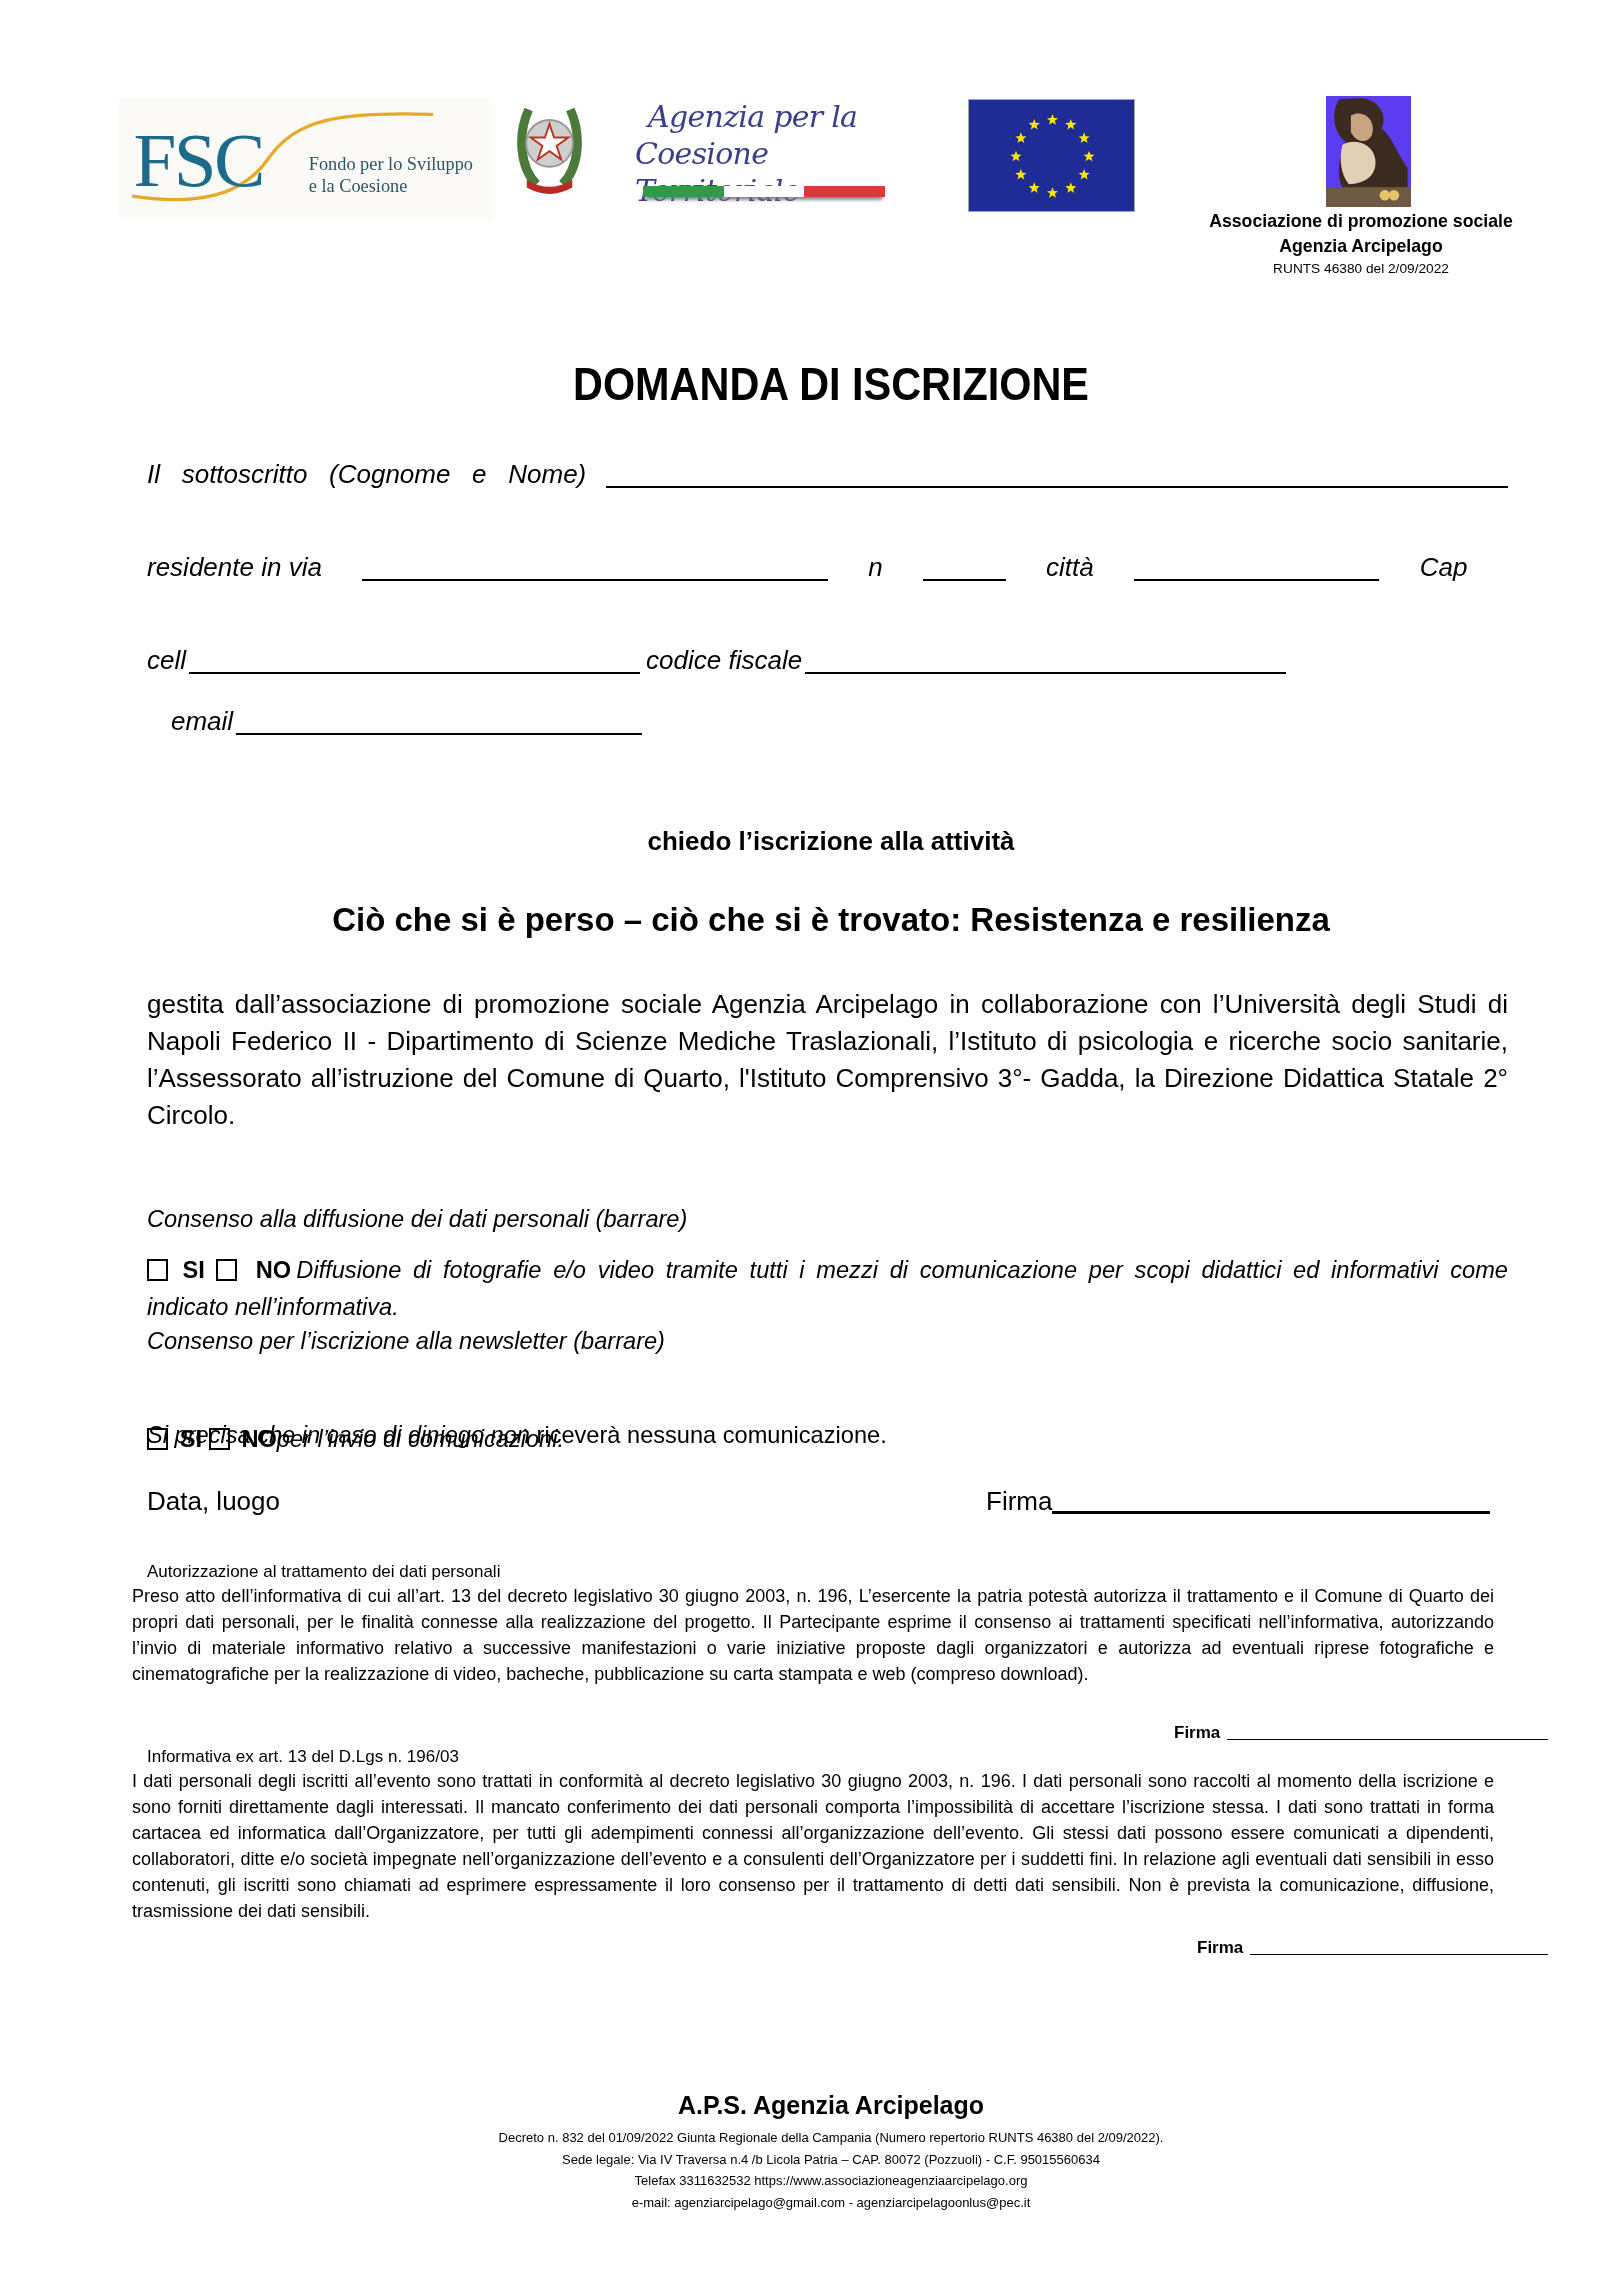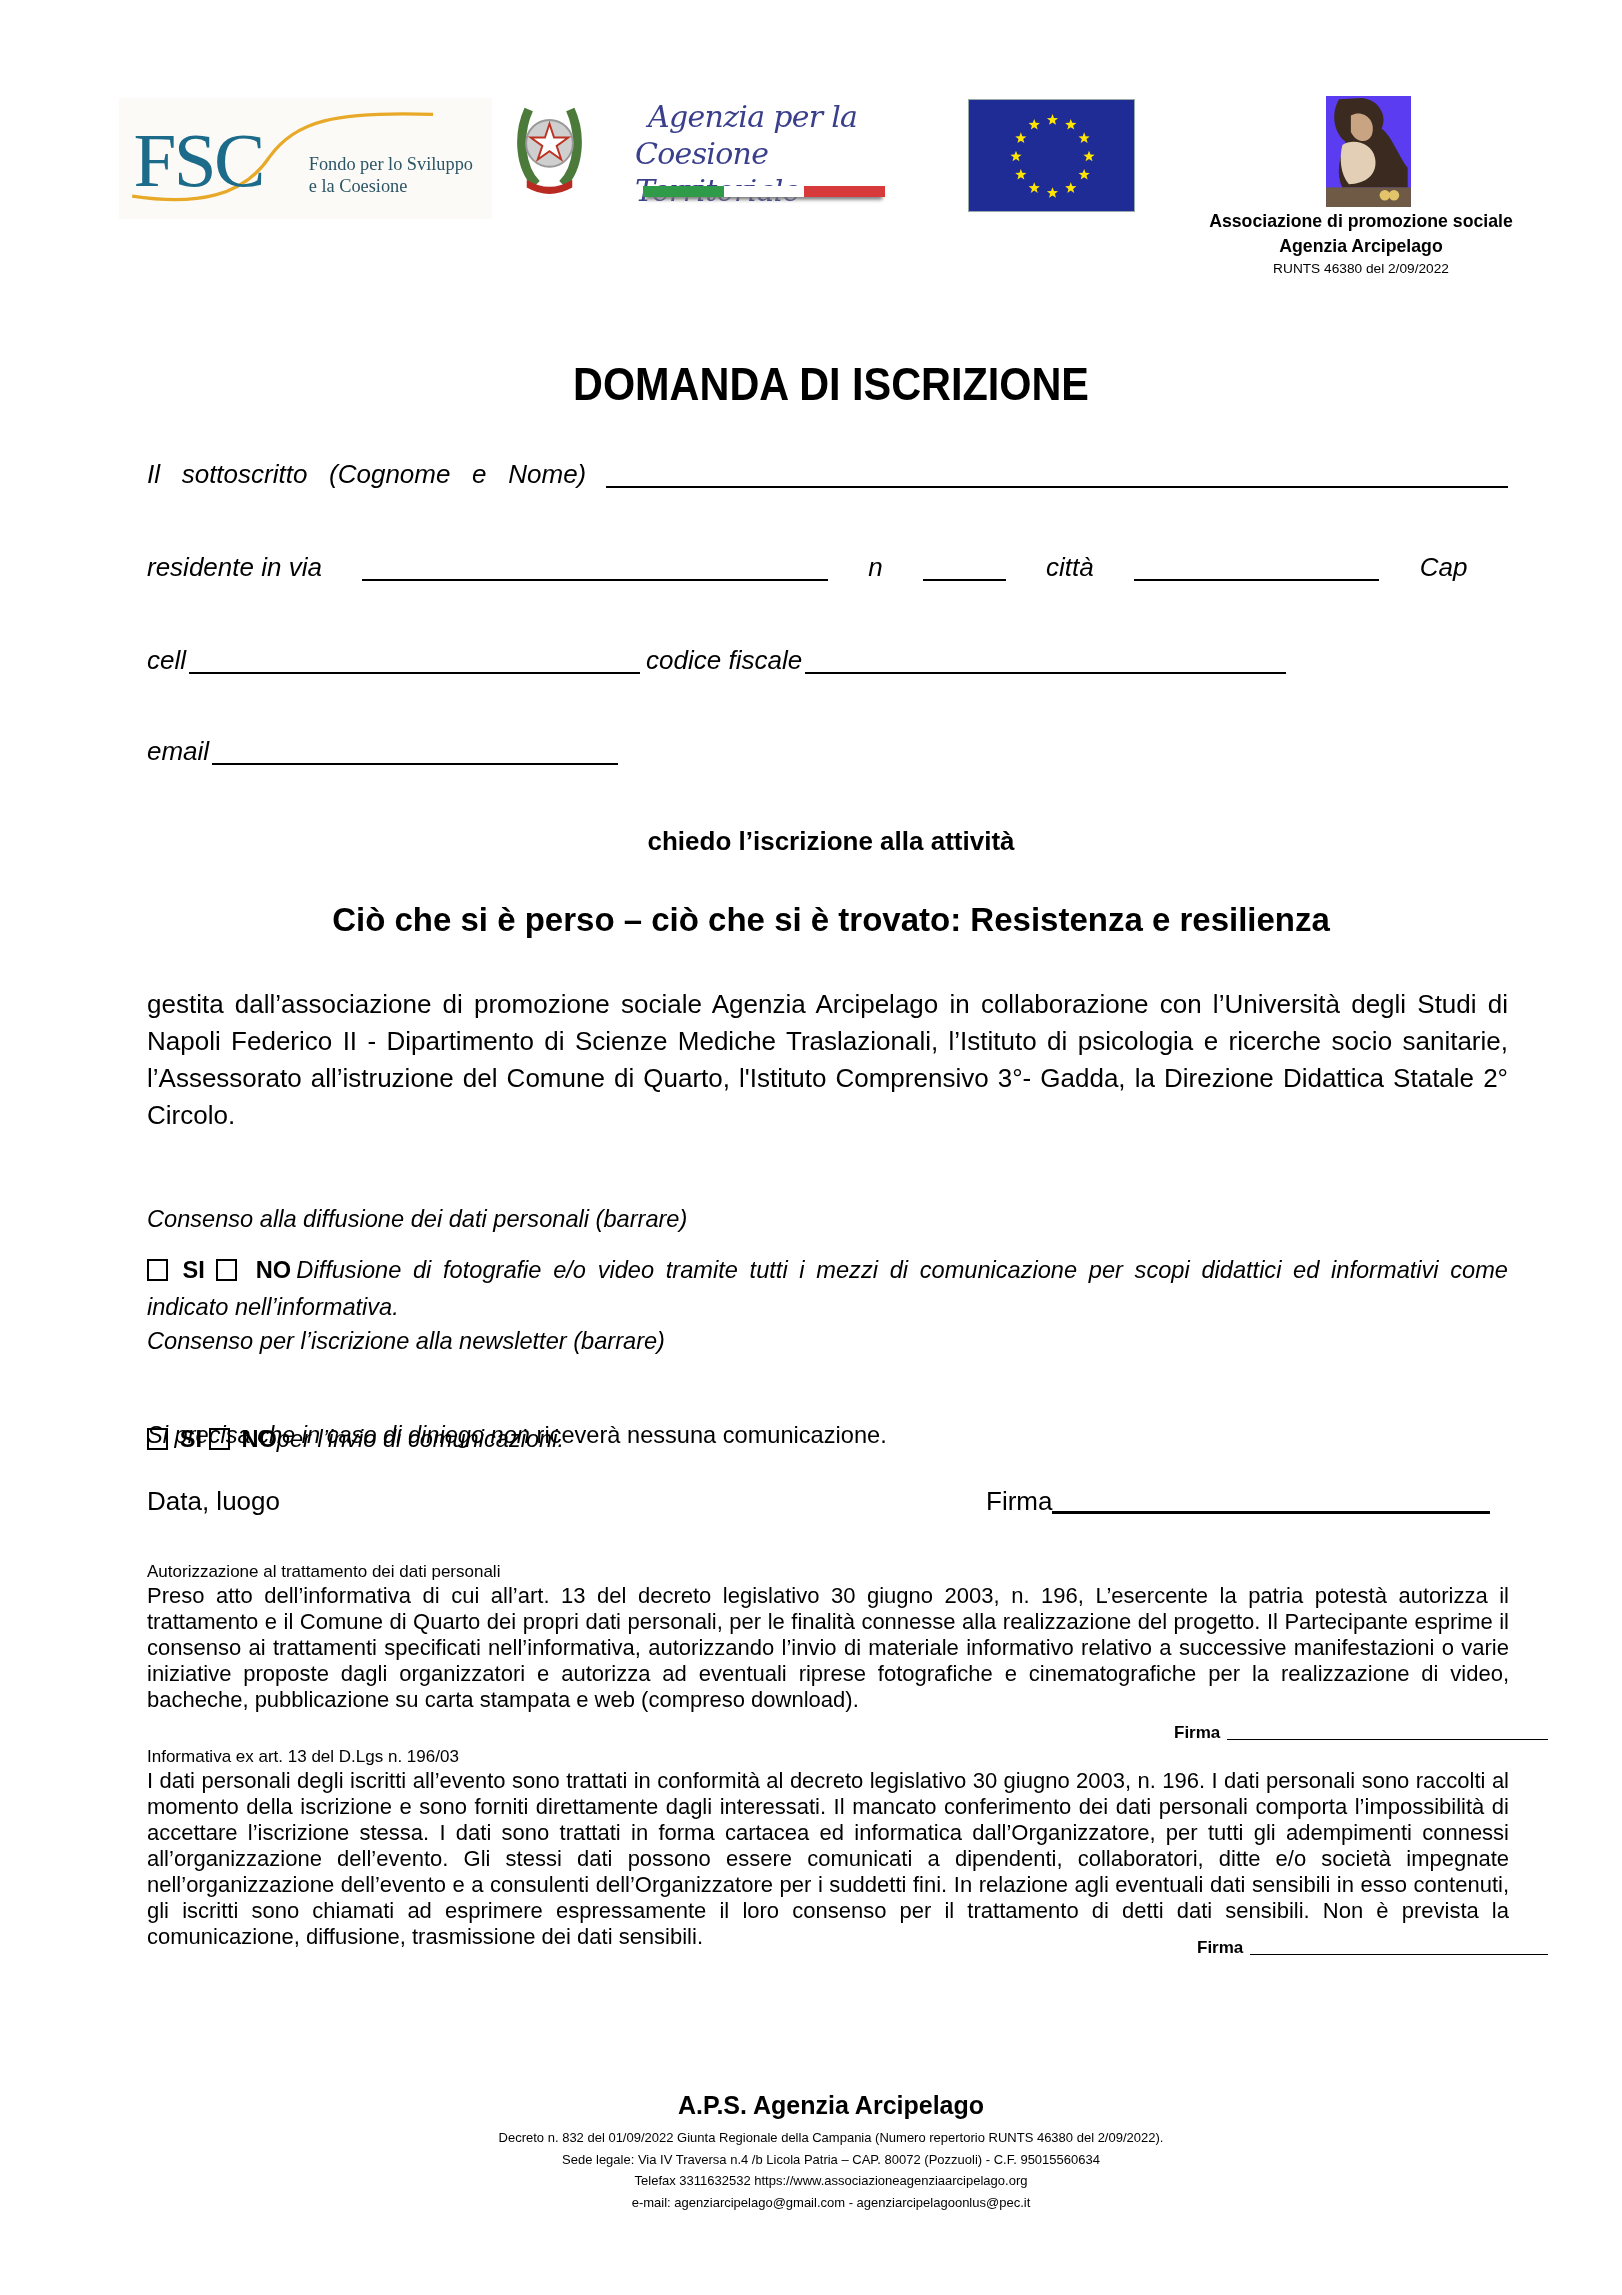--- a/index.html
+++ b/index.html
@@ -43,21 +43,21 @@
   .chk { display: inline-block; width: 21px; height: 22px; border: 2px solid #000; vertical-align: -2.6px; margin-right: 14.4px; }
   .chk-lbl { font-weight: bold; margin-right: 11.8px; }
   .it { font-style: italic; }
 
   .data-luogo { left: 147px; top: 1486px; font-size: 26px; }
   .firma-main { left: 986px; top: 1486px; font-size: 26px; display: flex; align-items: flex-end; }
   .firma-main .line { width: 438px; margin: 0 0 2.6px 0; border-bottom-width: 3.3px; }
 
   
   .fine-h { left: 147px; font-size: 17px; font-weight: normal; }
-  .fine { left: 147px; width: 1362px; font-size: 22px; line-height: 26px; text-align: justify; }
+  .fine { left: 132px; width: 1362px; font-size: 18px; line-height: 26px; text-align: justify; }
   .firma-small { font-size: 17px; font-weight: bold; display: flex; align-items: flex-end; }
   .firma-small .line { height: 17px; margin: 0 0 2.6px 6.5px; border-bottom-width: 1.3px; }
 
   
   .footer-title { top: 2091px; font-size: 25px; font-weight: bold; }
   .footer-line { font-size: 13px; line-height: 21.6px; }
 </style>
 </head>
 <body>
 
@@ -143,21 +143,21 @@
   <span class="line" style="flex:1; margin-right:0;"></span>
 </div>
 
 <div class="abs row" style="top:644px;">
   <span class="lbl">cell</span>
   <span class="line" style="width:451px; margin-left:2.6px;"></span>
   <span class="lbl">codice fiscale</span>
   <span class="line" style="width:481px; margin-left:2.6px;"></span>
 </div>
 
-<div class="abs row" style="top:735px;">
+<div class="abs row" style="top:705px;margin-left:24px;">
   <span class="lbl">email</span>
   <span class="line" style="width:406px; margin-left:2.6px;"></span>
 </div>
 
 <div class="abs center ask">chiedo l’iscrizione  alla  attività</div>
 <div class="abs center activity">Ciò che si è perso – ciò che si è trovato: Resistenza e resilienza</div>
 <div class="abs para">gestita  dall’associazione di promozione sociale Agenzia Arcipelago in collaborazione con l’Università degli Studi di Napoli Federico II - Dipartimento di Scienze Mediche Traslazionali, l’Istituto di psicologia e ricerche socio sanitarie, l’Assessorato all’istruzione del Comune di Quarto, l'Istituto Comprensivo  3°- Gadda, la Direzione Didattica Statale 2° Circolo.</div>
 
 <div class="abs consent-h" style="top:1206px;">Consenso alla diffusione dei dati personali (barrare)</div>
 

